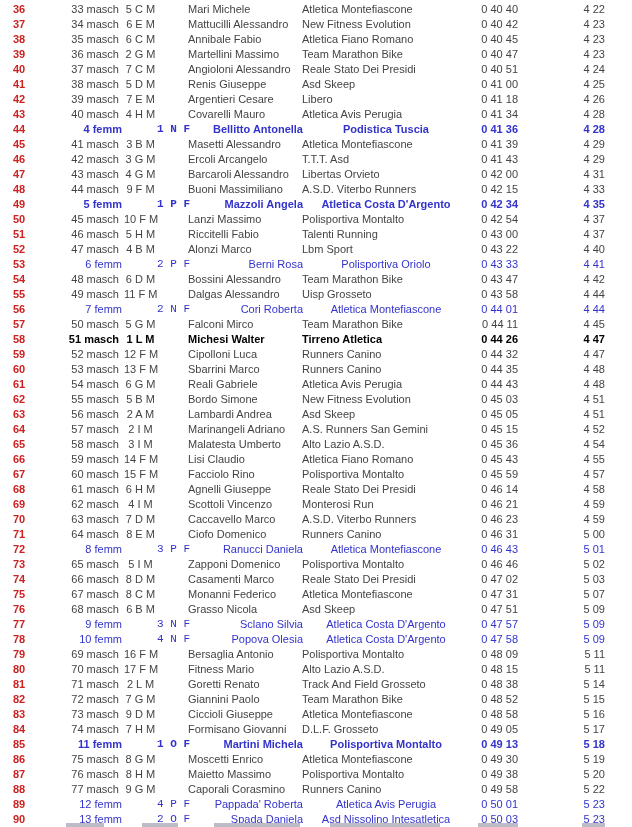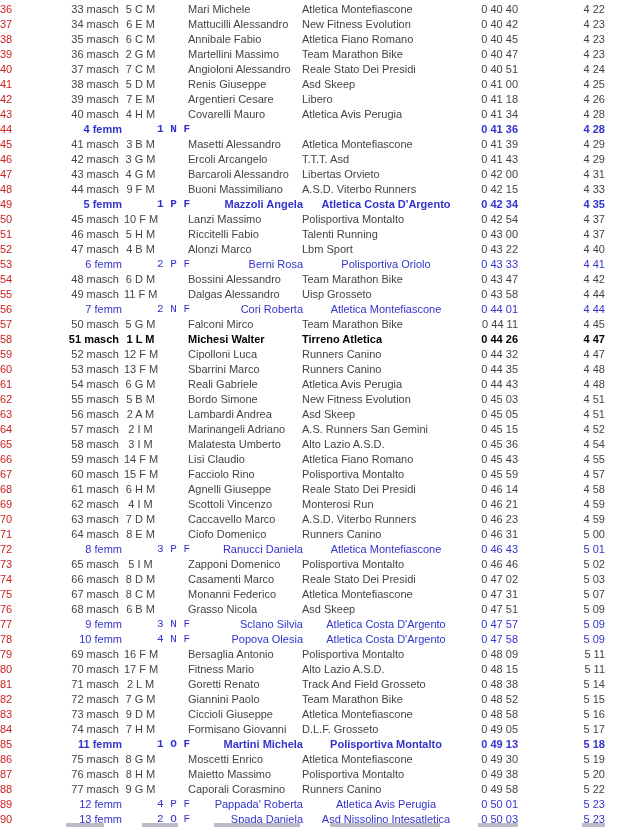--- a/index.html
+++ b/index.html
@@ -1,21 +1,21 @@
 <!DOCTYPE html>
 <html style="--red: #cc2222; --female: #3333cc; --male: #444444; --leader: #000000;"><head>
 <meta charset="utf-8">
 <style>
   * { margin:0; padding:0; box-sizing:border-box; }
   html,body { width:632px; height:827px; background:#ffffff; overflow:hidden; }
   body { font-family:"Liberation Sans", sans-serif; font-size:11px; }
   #results { position:relative; width:632px; padding-top:2px; }
   .row { position:relative; height:15px; }
   .cell { position:absolute; top:0; line-height:15px; white-space:nowrap; }
-  .pos  { left:0; width:38px; text-align:left; color:var(--red,#cc2222); font-weight:normal; }
+  .pos  { left:0; width:38px; text-align:center; color:var(--red,#cc2222); font-weight:bold; }
   .m { color:var(--male,#444444); }
   .m.bold { color:var(--leader,#000000); font-weight:bold; }
   .f { color:var(--female,#3333cc);padding-left:43px; }
   .f.bold { font-weight:bold; }
   .m .gen  { left:40px;  width:55px;  text-align:right;margin-left:24px; }
   .f .gen  { left:40px;  width:82px;  text-align:right; }
   .m .cat  { left:124px; width:33px;  text-align:center; }
   .f .cat  { left:157px; width:32px;  text-align:center;font-family:Liberation Mono, monospace; }
   .m .name { left:188px; }
   .f .name { left:153px; width:150px; text-align:right; }
@@ -100,20 +100,22 @@
     <span class="cell cat">4 H M</span>
     <span class="cell name">Covarelli Mauro</span>
     <span class="cell team">Atletica Avis Perugia</span>
     <span class="cell time">0 41 34</span>
     <span class="cell pace">4 28</span>
   </div>
     <div class="row f bold">
     <span class="cell pos">44</span>
     <span class="cell gen">4 femm</span>
     <span class="cell cat">1 N F</span>
+    <span class="cell name">Bellitto Antonella</span>
+    <span class="cell team">Podistica Tuscia</span>
     <span class="cell time">0 41 36</span>
     <span class="cell pace">4 28</span>
   </div>
     <div class="row m">
     <span class="cell pos">45</span>
     <span class="cell gen">41 masch</span>
     <span class="cell cat">3 B M</span>
     <span class="cell name">Masetti Alessandro</span>
     <span class="cell team">Atletica Montefiascone</span>
     <span class="cell time">0 41 39</span>

